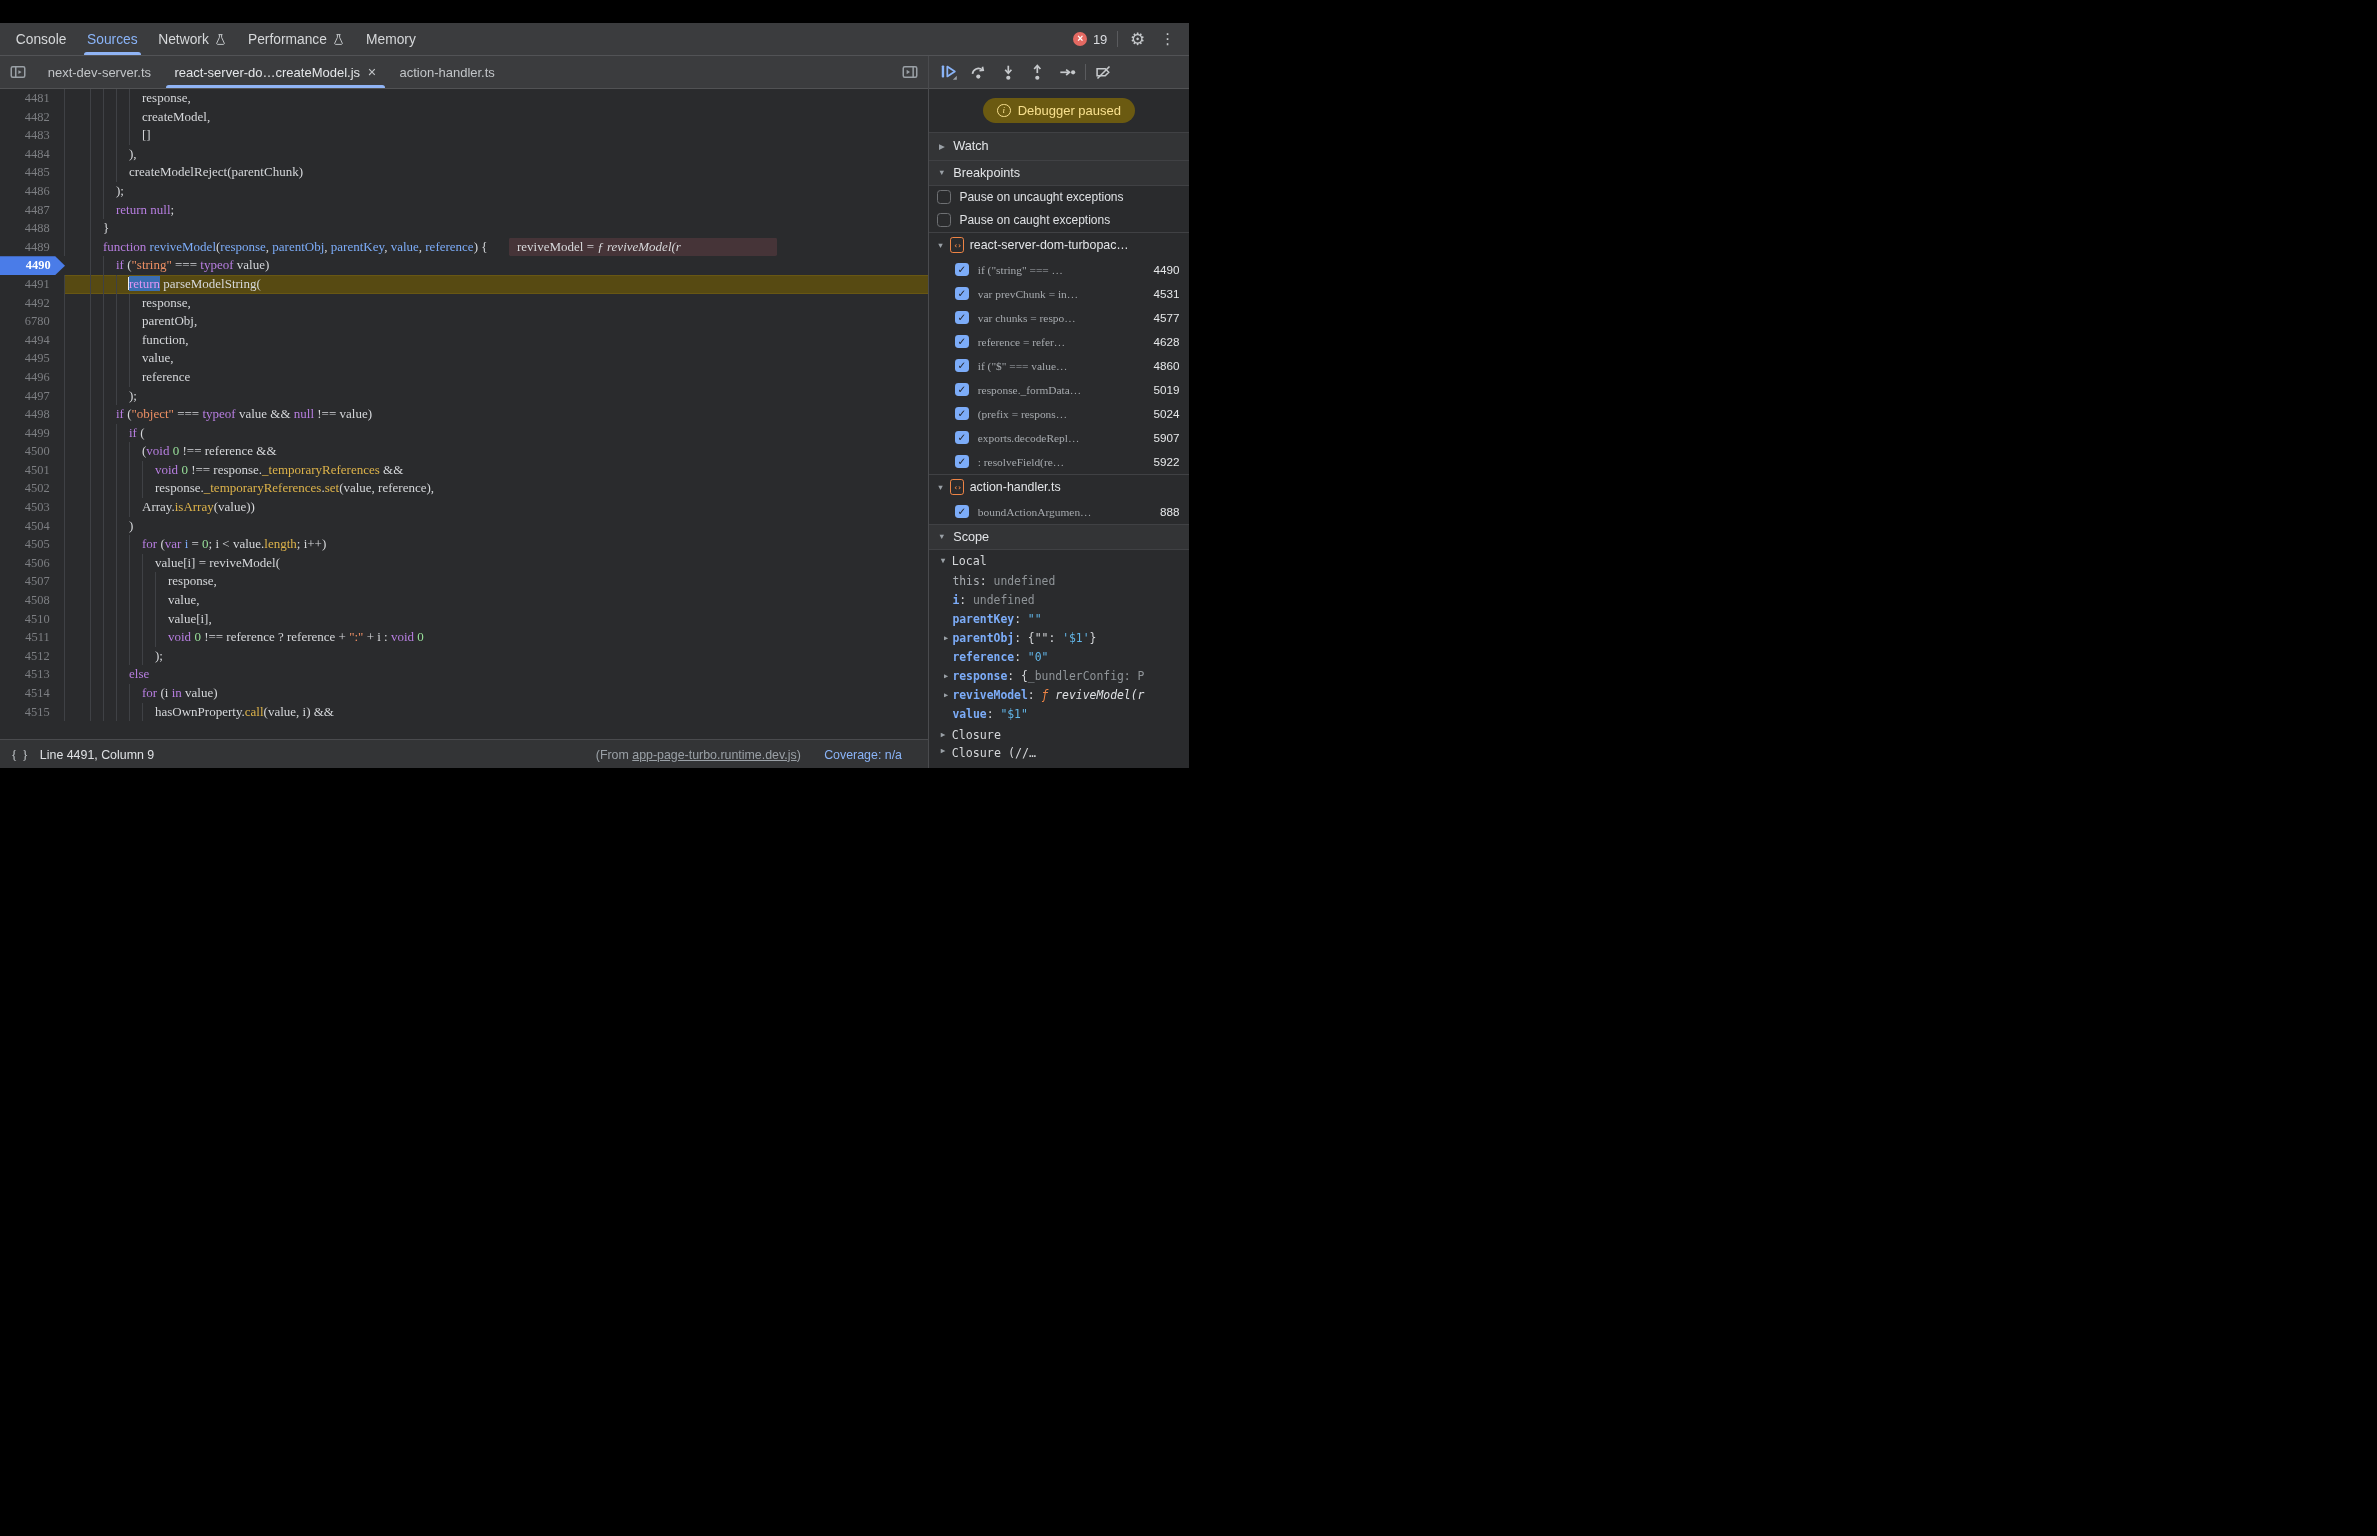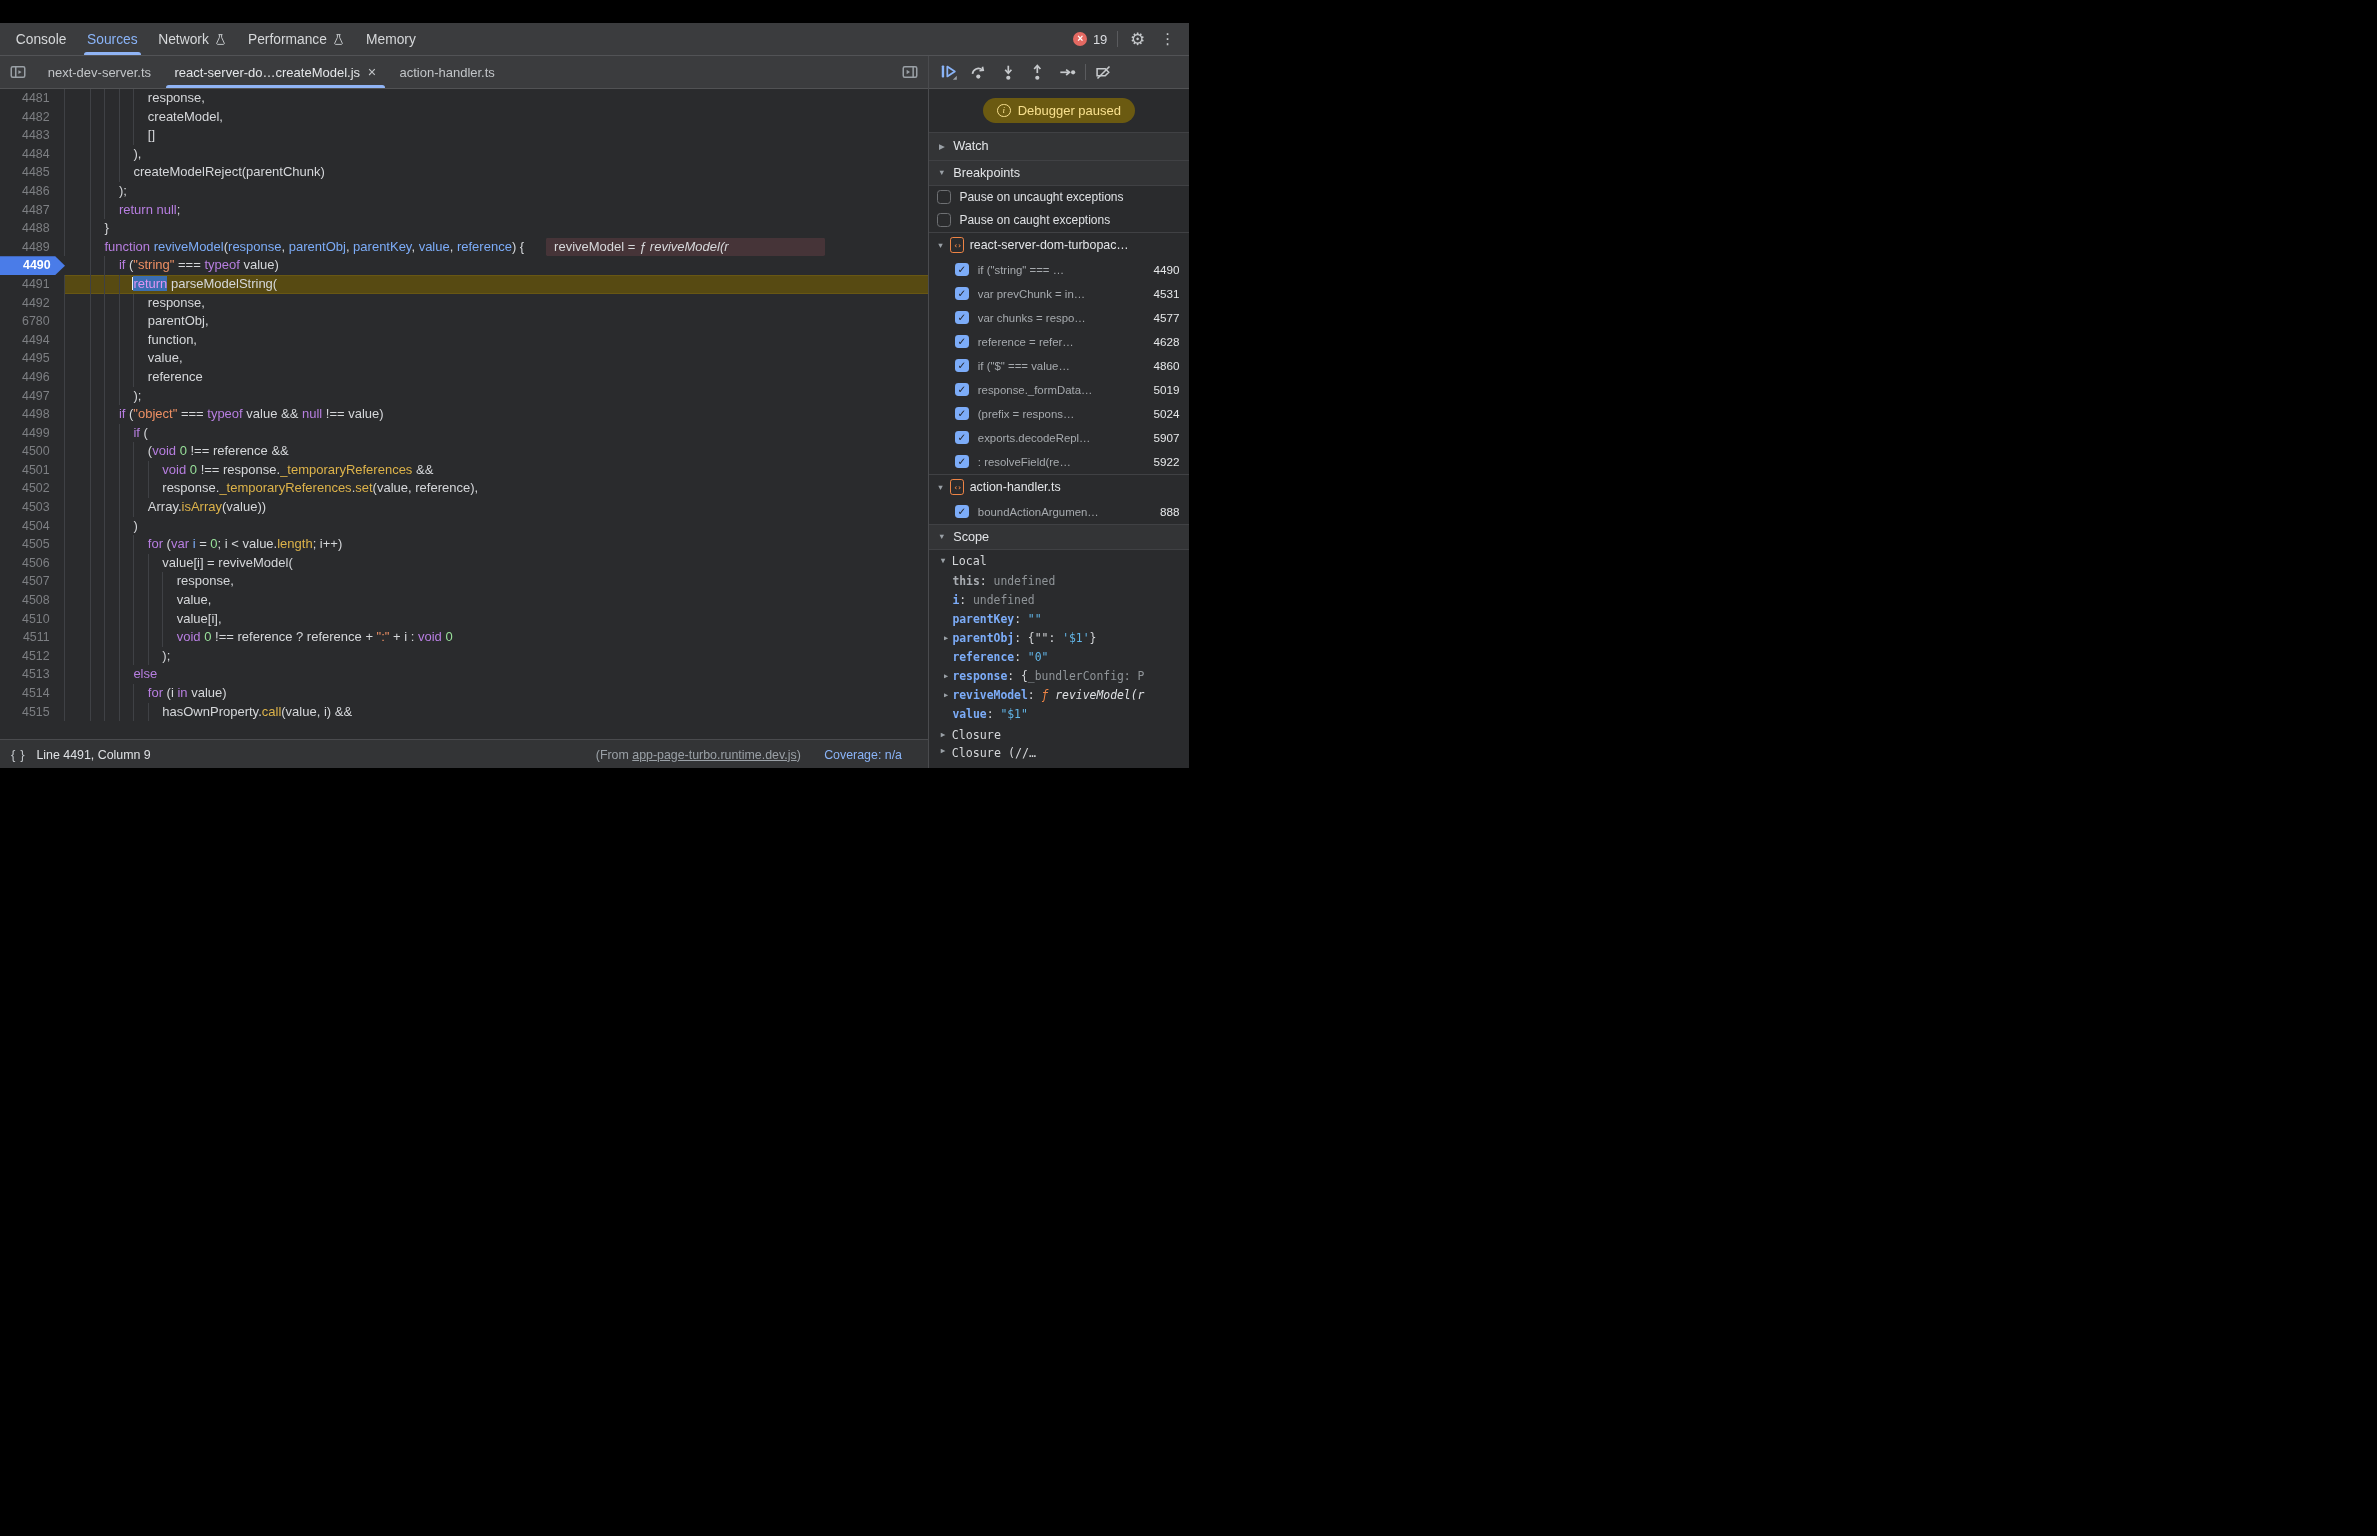--- a/index.html
+++ b/index.html
@@ -1,18 +1,18 @@
 <!DOCTYPE html>
 <html style="font-size:11px"><head>
 <meta charset="utf-8">
 <style>
   * { margin:0; padding:0; box-sizing:border-box; }
   html,body { width:1189px; height:768px; overflow:hidden; background:#000; }
   body { font-family:"Liberation Sans","DejaVu Sans",sans-serif; color:#dfe1e4; }
-  .mono { font-family:Liberation Sans, sans-serif; }
+  .mono { font-family:Liberation Serif, serif; }
 
   .black-strip { height:23px; background:#000; }
   .devtools { height:746px; display:flex; flex-direction:column; background:#ec4899; }
 
   
   .main-toolbar { height:33px; background:#3b3c3e; display:flex; align-items:stretch;
                   border-bottom:0.7px solid #525356; flex:none; }
   .panel-tabs { display:flex; align-items:stretch; padding-left:5.5px; }
   .ptab { display:flex; align-items:center; gap:5.5px; padding:0 10.3px; font-size:13.8px;
           color:#d6d8da; position:relative; cursor:default; }
@@ -106,21 +106,21 @@
              font-size:7.6px; font-weight:700; font-family:"DejaVu Sans Mono",monospace; letter-spacing:-0.7px; }
   .bp-item { height:24px; flex:none; display:flex; align-items:center; gap:9px; padding:0 9.6px 0 26px; }
   .bp-code { flex:1; font-size:11.4px; color:#a6aaae; white-space:pre; overflow:hidden; }
   .bp-line { font-size:11.7px; color:#e6e8ea; }
   .scope-body { flex:1; min-height:0; overflow:hidden; display:flex; flex-direction:column; }
   .scope-sub { height:22px; flex:none; display:flex; align-items:center; gap:4.1px; padding:0 9.6px;
                font-size:11.7px; color:#d5d7da; font-family:"DejaVu Sans Mono",monospace; }
   .var-row { height:19px; flex:none; display:flex; align-items:center; font-size:11.4px;
              font-family:"DejaVu Sans Mono",monospace; padding-left:23.4px; white-space:pre; overflow:hidden; }
   .var-row .tri { font-size:6.9px; width:12.4px; margin-left:-12.4px; }
-  .vname { font-weight:700; color:#7cacf8; } .vname.gray { font-weight:700; color:#a9adb2; }
+  .vname { font-weight:700; color:#7cacf8; } .vname.gray { font-weight:400; color:#a9adb2; }
   .vcolon { color:#d5d7da; }
   .sv-dim { color:#8f9498; } .sv-cy { color:#62b6e8; } .sv-t { color:#d5d7da; }
   .sv-fx { color:#ee8445; font-style:italic; } .sv-it { color:#dfe1e4; font-style:italic; }
   svg { display:block; }
 </style>
 </head>
 <body>
 
 <div class="black-strip"></div>
 

